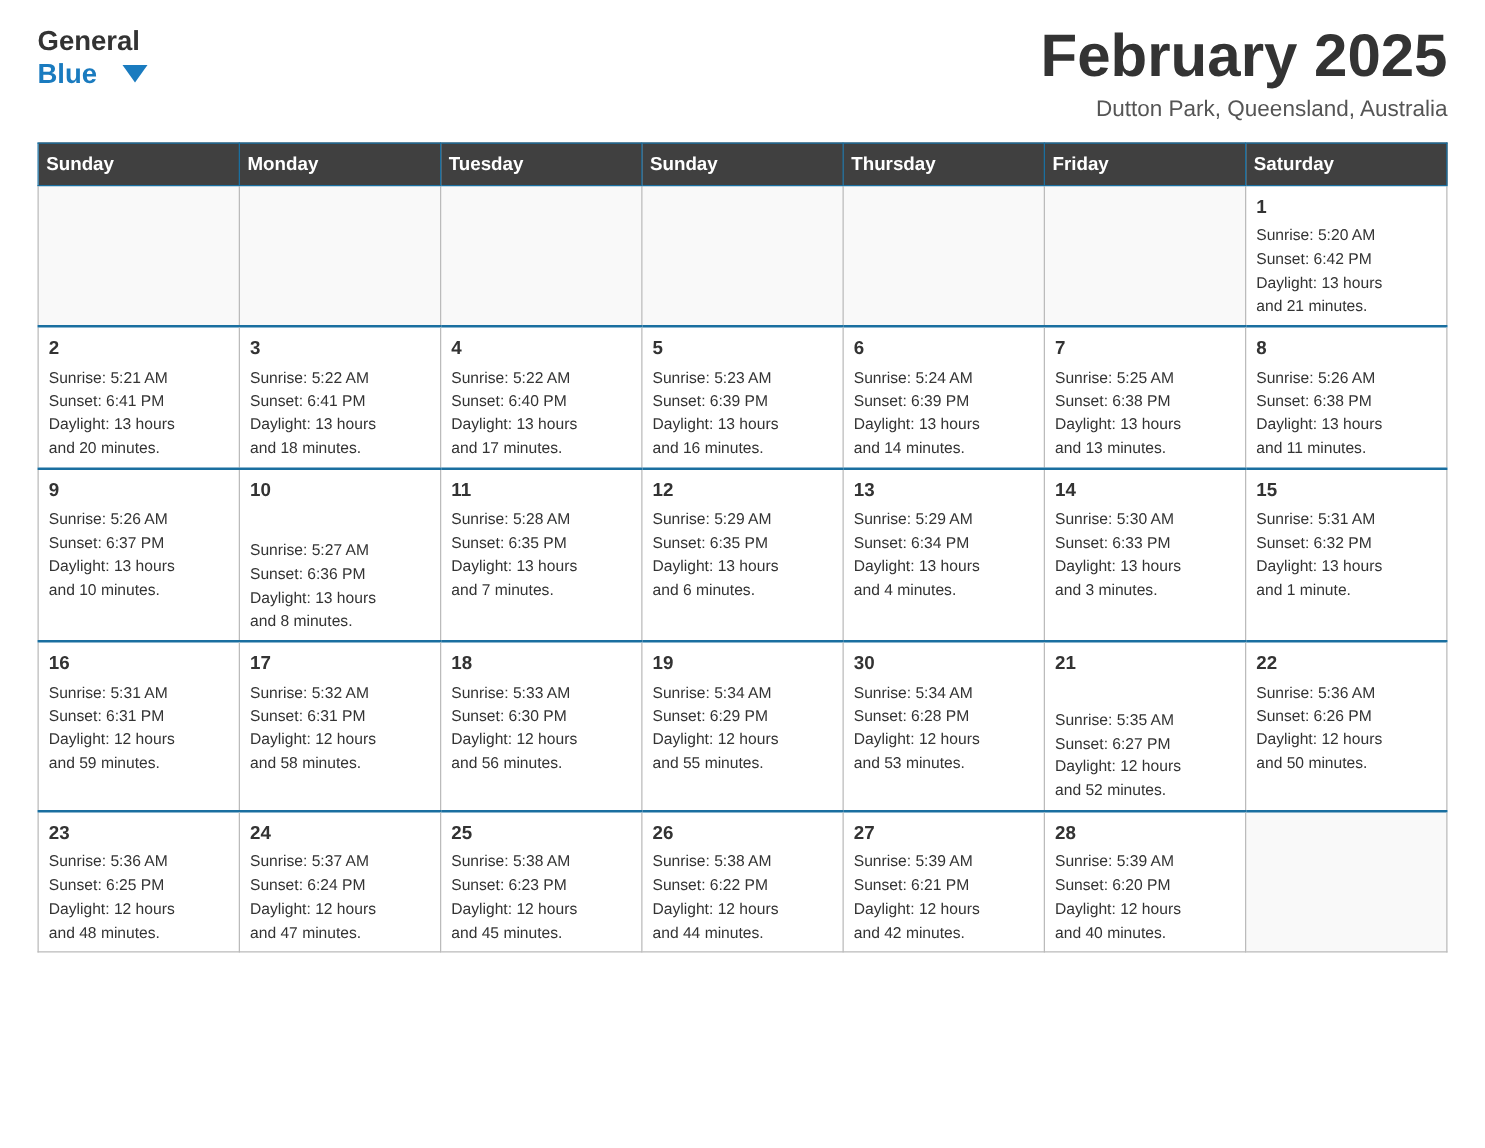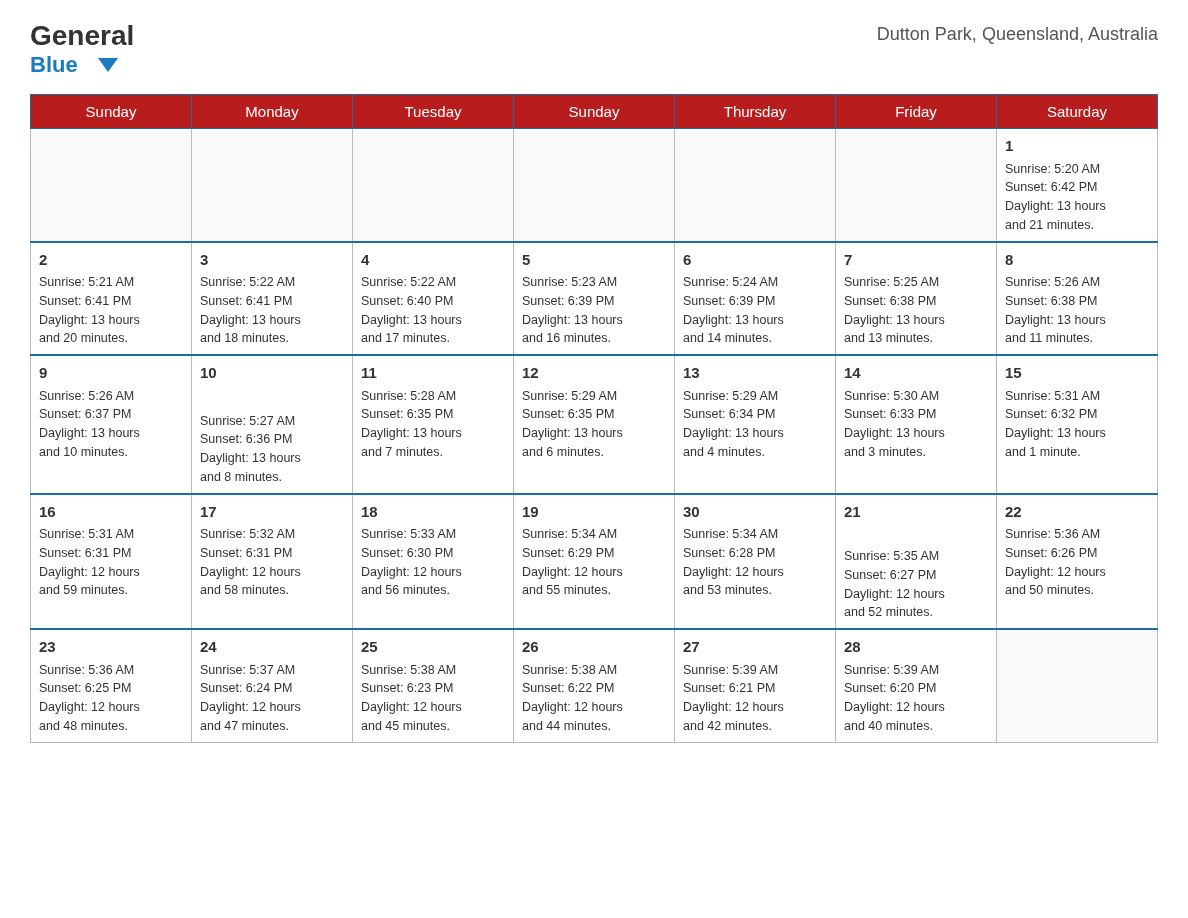--- a/index.html
+++ b/index.html
@@ -16,21 +16,21 @@
       justify-content: space-between;
       align-items: flex-start;
       margin-bottom: 16px;
     }
     .logo {
       display: flex;
       flex-direction: column;
       align-items: flex-start;
     }
     .logo-general {
-      font-size: 28px;
+      font-size: 22px;
       font-weight: bold;
       color: #333;
     }
     .logo-blue {
       font-size: 22px;
       font-weight: bold;
       color: #1a7bbf;
       display: flex;
       align-items: center;
       gap: 18px;
@@ -57,26 +57,26 @@
       font-size: 18px;
       color: #555;
       margin-top: 4px;
     }
     .calendar {
       width: 100%;
       border-collapse: collapse;
       border: 1px solid #aaa;
     }
     .calendar th {
-      background-color: #b91c1c;
+      background-color: #404040;
       color: #fff;
       padding: 8px 6px;
       font-size: 15px;
-      font-weight: normal;
-      text-align: center;
+      font-weight: bold;
+      text-align: left;
       border: 1px solid #1a6fa0;
     }
     .calendar td {
       width: 14.28%;
       vertical-align: top;
       padding: 6px 8px;
       border: 1px solid #bbb;
       min-height: 100px;
       font-size: 12.5px;
       line-height: 1.5;
@@ -104,20 +104,21 @@
 
 <div class="header">
   <div class="logo">
     <span class="logo-general">General</span>
     <span class="logo-blue">
       <span>Blue</span>
       <span class="logo-triangle"></span>
     </span>
   </div>
   <div class="title-block">
+    <div class="month-title">February 2025</div>
     <div class="location-title">Dutton Park, Queensland, Australia</div>
   </div>
 </div>
 
 <table class="calendar">
   <thead>
     <tr>
       <th>Sunday</th>
       <th>Monday</th>
       <th>Tuesday</th>

